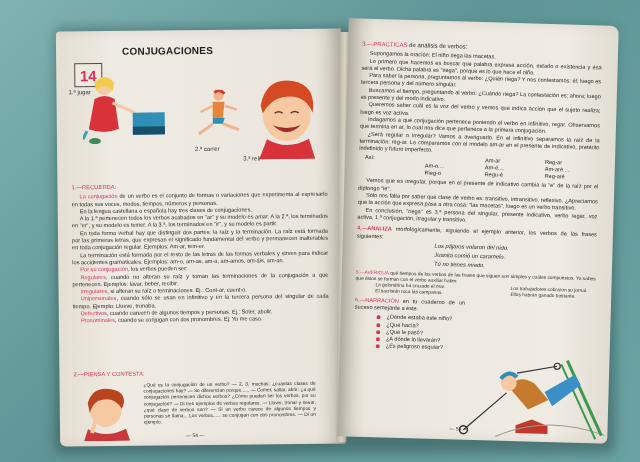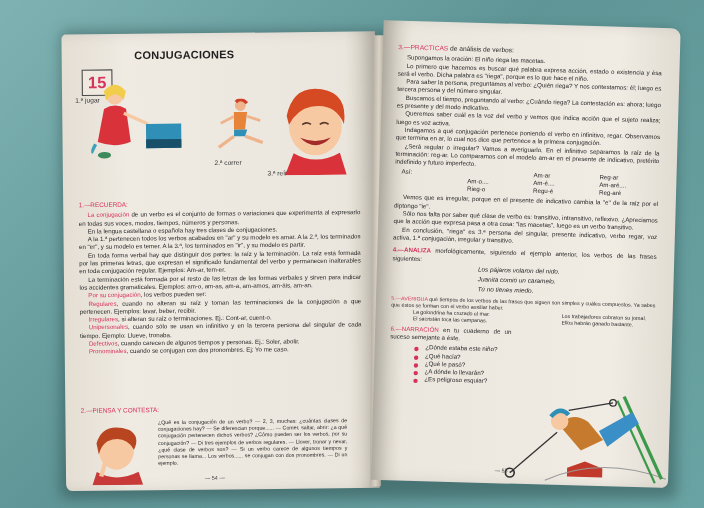--- a/index.html
+++ b/index.html
@@ -34,21 +34,21 @@
   .small-phr{font-size:4.8px;line-height:6px;}
 </style>
 </head>
 <body>
 
 <div class="bg-cloth"></div>
 <div class="book-shadow"></div>
 
 <div class="page left">
   <div class="chap-box">
-      <span>15</span>
+      <span>14</span>
     </div>
   <div class="chap-title">CONJUGACIONES</div>
 
   <svg class="illus" style="left:26px;top:38px" width="100" height="80" viewBox="0 0 100 80">
     <circle cx="22" cy="18" r="8" fill="#f6c9a3"></circle>
     <path d="M12 14 Q22 2 32 14 L30 22 Q22 12 14 22Z" fill="#f2cd4b"></path>
     <path d="M12 30 Q22 24 32 30 L36 60 Q22 66 6 60Z" fill="#d9323b"></path>
     <path d="M30 34 L52 44" stroke="#f6c9a3" stroke-width="3"></path>
     <rect x="50" y="44" width="32" height="22" fill="#2f8fb7"></rect>
     <rect x="50" y="58" width="32" height="8" fill="#184f69"></rect>

